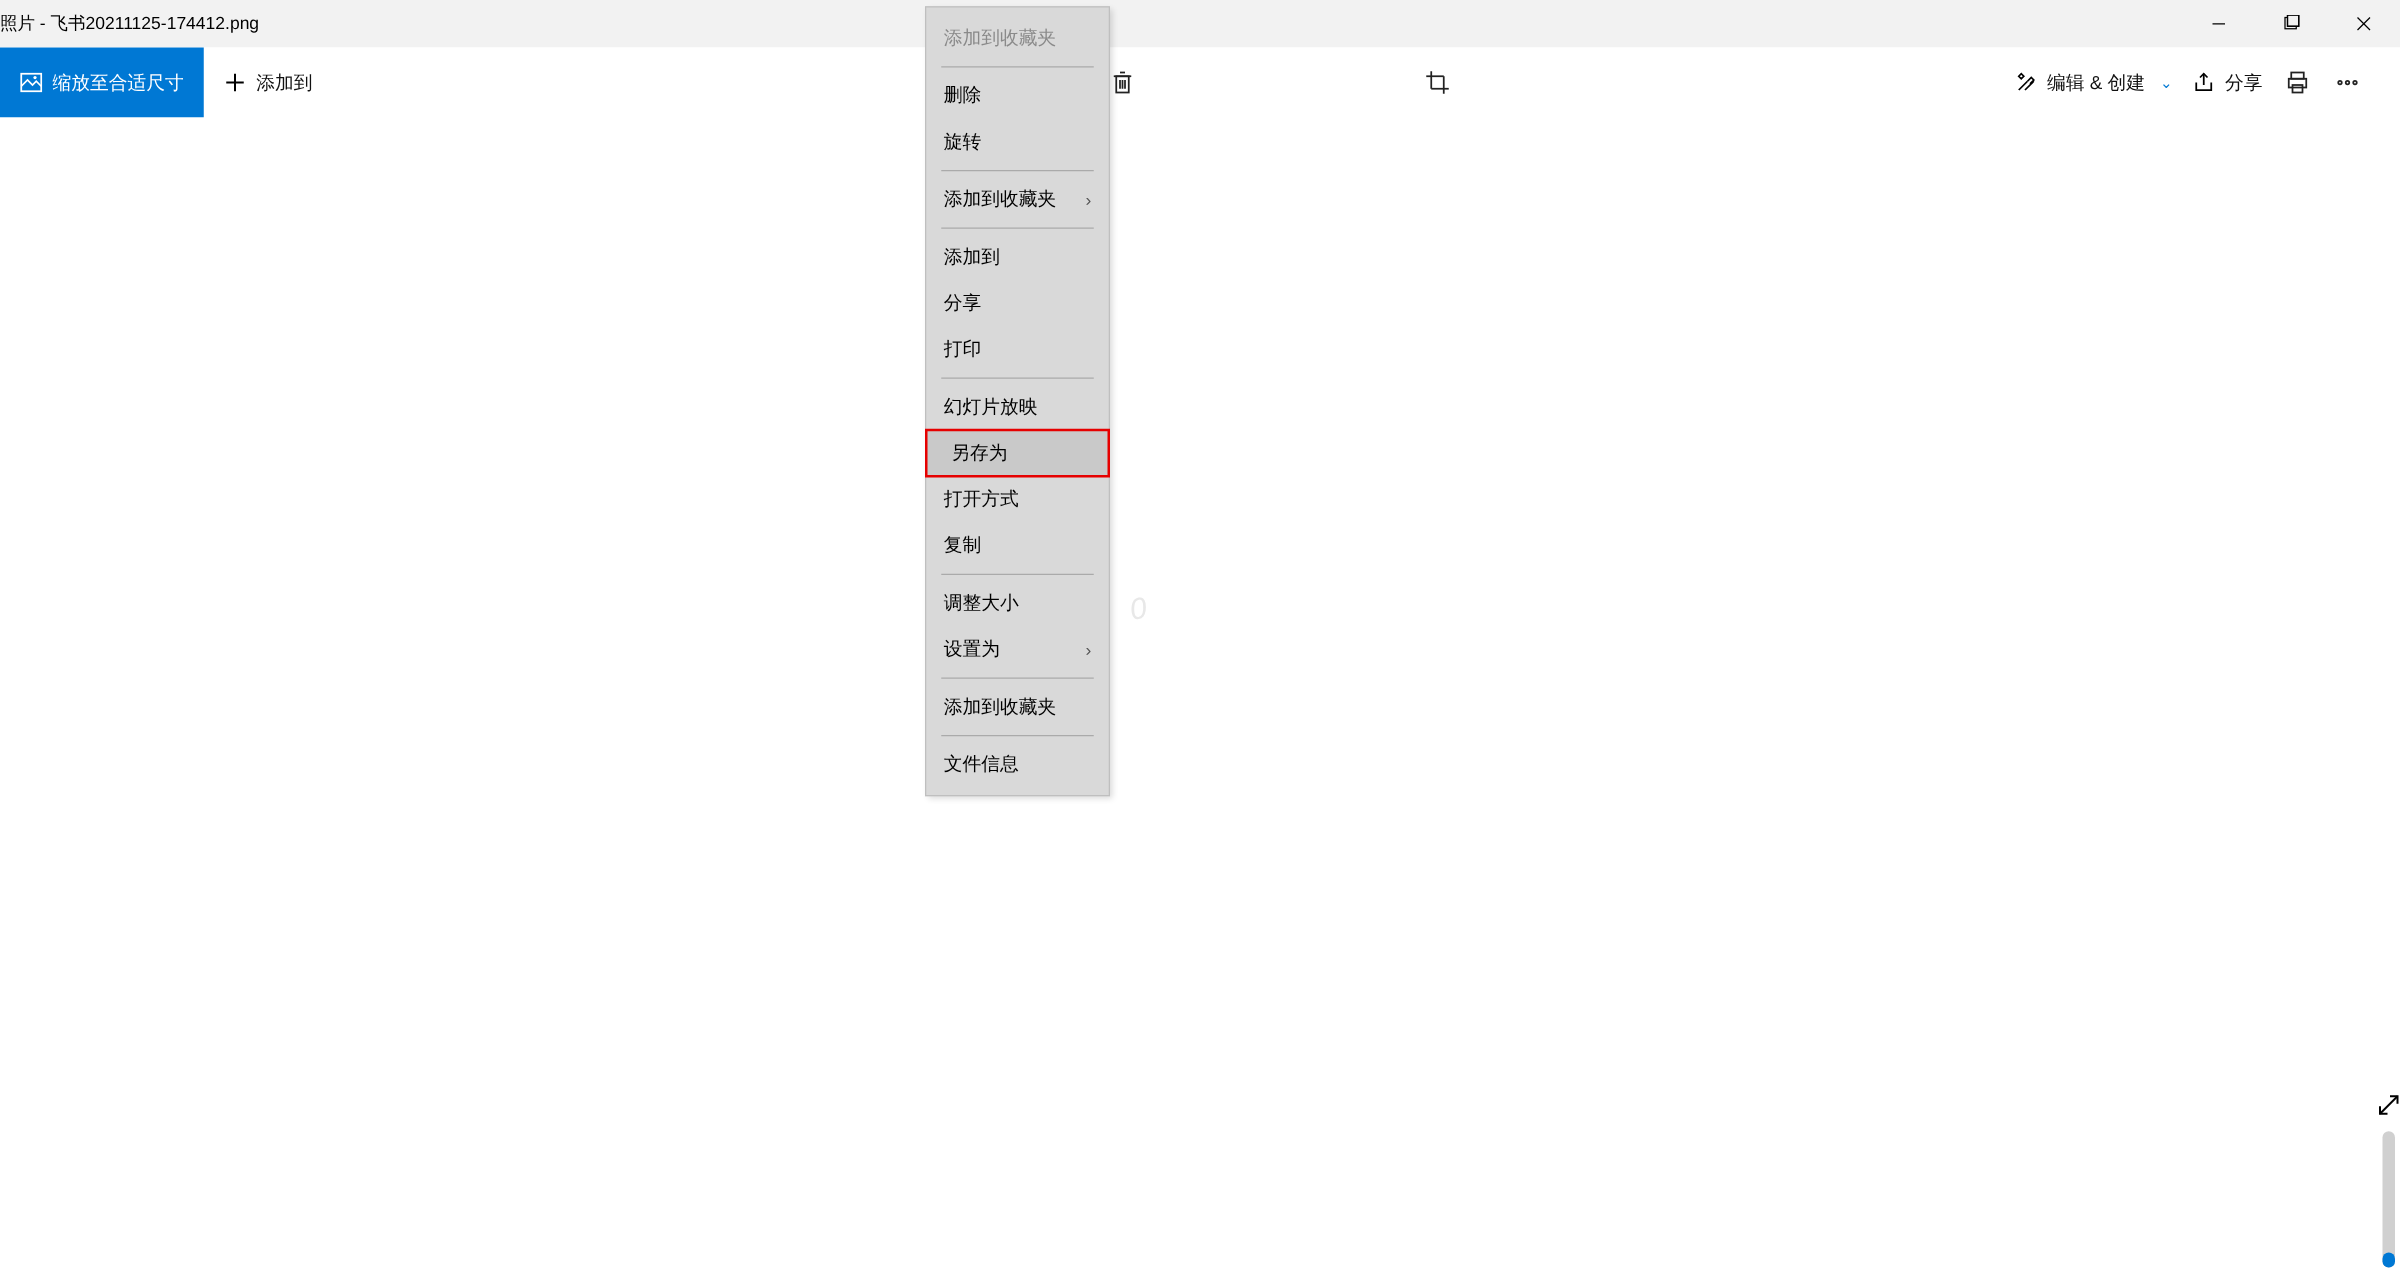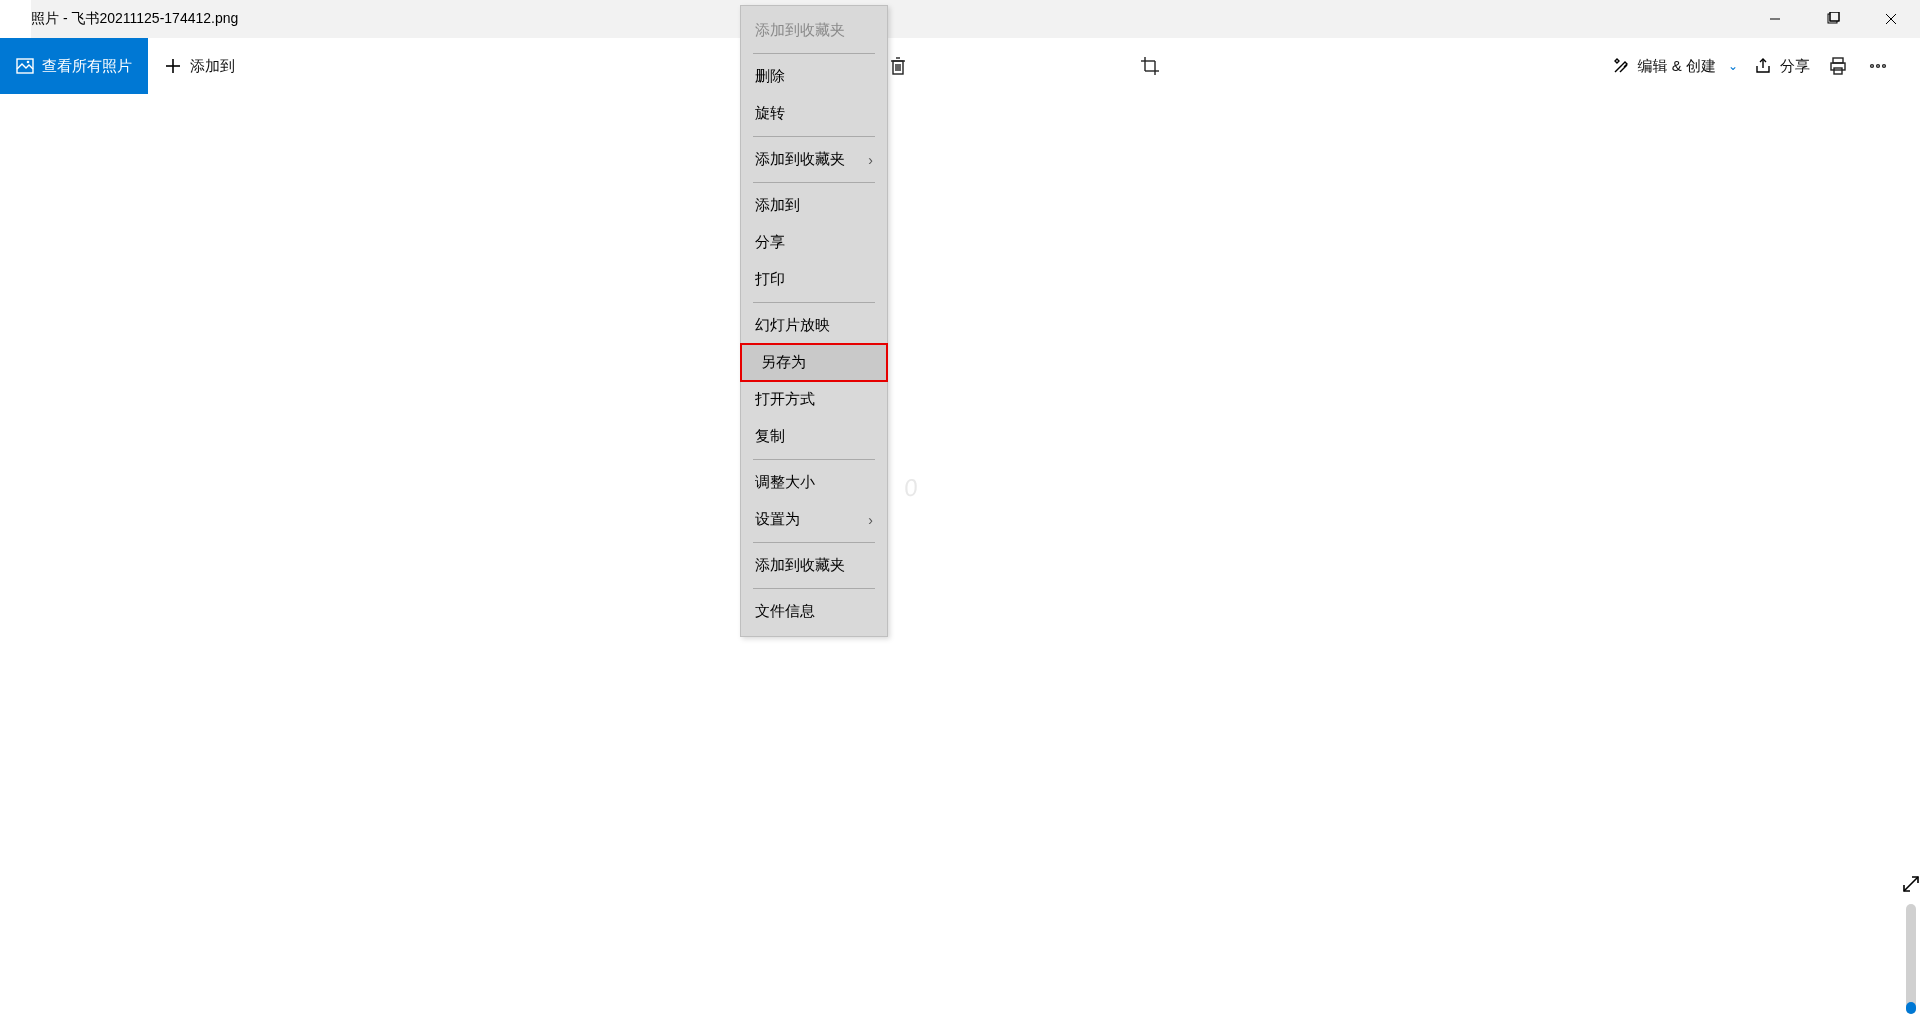--- a/index.html
+++ b/index.html
@@ -1,21 +1,21 @@
 <!DOCTYPE html>
 <html><head>
 <meta charset="utf-8">
 <style>
   * { margin: 0; padding: 0; box-sizing: border-box; font-family: "Microsoft YaHei", "Segoe UI", sans-serif; }
   html, body { width: 1920px; height: 1020px; background: #fff; overflow: hidden; }
 
   
   .titlebar {
     height: 38px; display: flex; align-items: center; justify-content: space-between;
-    background: #f2f2f2; padding-left: 0; margin-left: 31px;
+    background: #f2f2f2; padding-left: 0;
   }
   .titlebar-title { font-size: 14px; color: #000; }
   .win-controls { display: flex; height: 100%; }
   .win-btn {
     width: 58px; height: 100%; display: flex; align-items: center; justify-content: center;
     color: #000; font-size: 14px;
   }
   .win-btn svg { stroke: #000; stroke-width: 1; fill: none; }
 
   
@@ -97,21 +97,21 @@
 </div>
 
 <div class="toolbar">
   <div class="toolbar-left">
     <div class="btn primary">
       <svg width="18" height="18" viewBox="0 0 18 18">
           <rect x="1" y="2" width="16" height="14" fill="none" stroke="#fff" stroke-width="1.4"></rect>
           <polyline points="1,12 6,7 10,11 13,8 17,12" fill="none" stroke="#fff" stroke-width="1.4"></polyline>
           <circle cx="12" cy="5" r="1.3" fill="#fff"></circle>
         </svg>
-      <span>查看所有照片</span>
+      <span>缩放至合适尺寸</span>
     </div>
     <div class="btn">
       <svg width="18" height="18" viewBox="0 0 18 18">
           <line x1="9" y1="2" x2="9" y2="16" stroke="#000" stroke-width="1.6"></line>
           <line x1="2" y1="9" x2="16" y2="9" stroke="#000" stroke-width="1.6"></line>
         </svg>
       <span>添加到</span>
     </div>
   </div>
 

